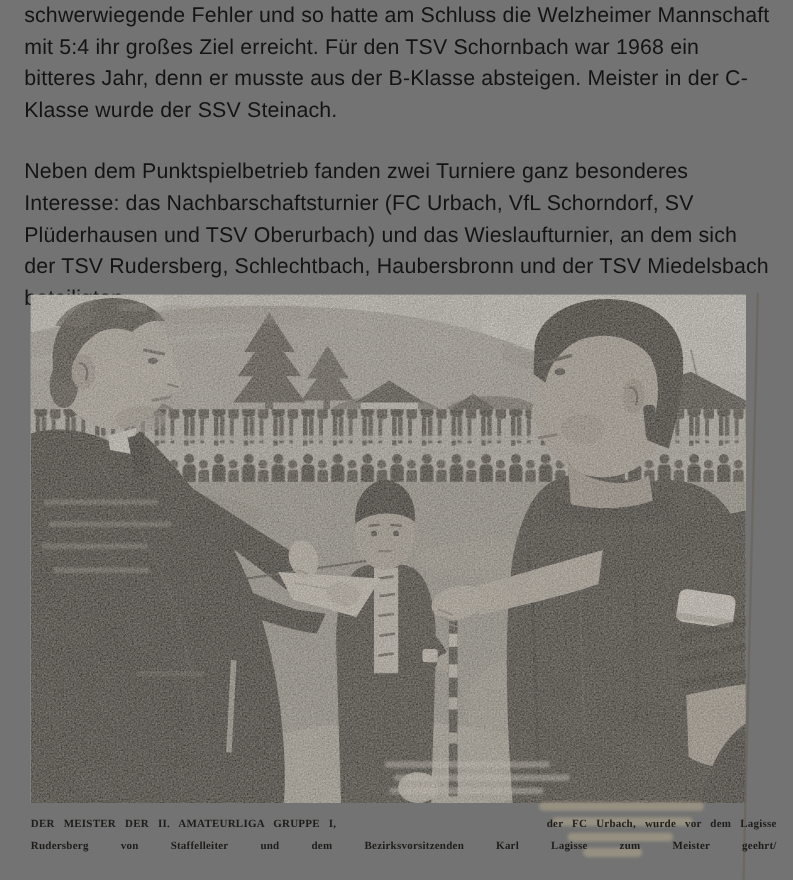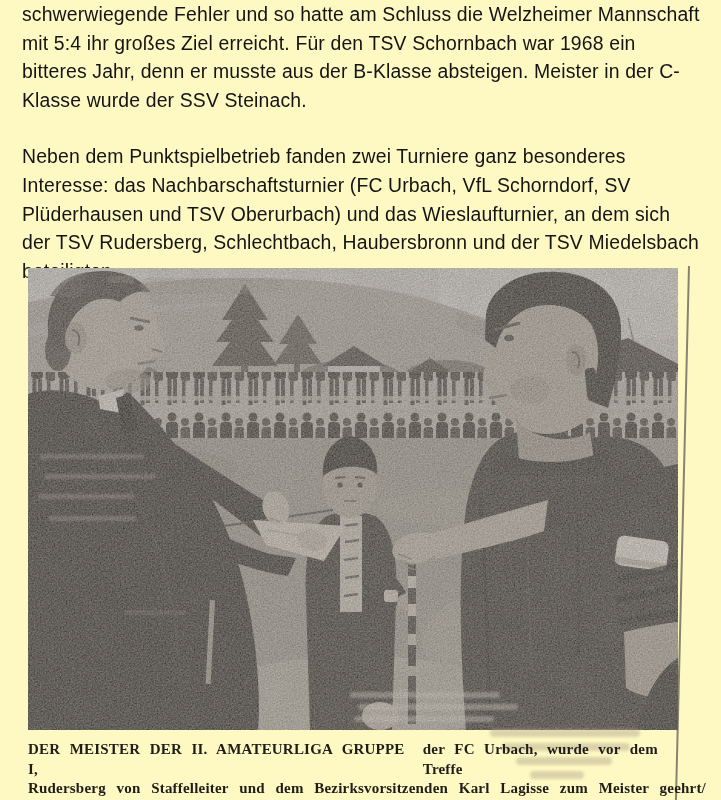--- a/index.html
+++ b/index.html
@@ -1,39 +1,39 @@
 <!DOCTYPE html>
 <html><head>
 <meta charset="utf-8">
 <style>
   html,body{margin:0;padding:0;background:#ffffff;}
   .page{
     position:relative;width:721px;height:800px;overflow:hidden;
-    background:#fef9c3;
+    background:#737373;
     font-family:"Liberation Sans",sans-serif;
     color:#141414;
   }
   .bodytext{
     position:absolute;left:22px;top:0;width:678px;
     font-size:19.4px;line-height:28.6px;letter-spacing:.15px;
   }
   .bodytext p{margin:0 0 28px 0;}
   .photo-wrap{
     position:absolute;left:28px;top:268px;width:650px;height:462px;
     background:#c9c5bf;
   }
   .photo-wrap svg{display:block;width:100%;height:100%;filter:contrast(1.03);}
   .scanline{
     position:absolute;left:688px;top:266px;width:1.6px;height:536px;
     background:#6a655d;opacity:.8;transform-origin:top left;transform:rotate(1.4deg);
   }
   .caption{
     position:absolute;left:28px;top:740px;width:678px;
     font-family:"Liberation Serif",serif;font-weight:bold;
-    font-size:15px;line-height:19.5px;color:#1f1d1a;
+    font-size:10px;line-height:19.5px;color:#1f1d1a;
     letter-spacing:.2px;
   }
   .cap-l1{display:flex;justify-content:space-between;word-spacing:5.5px;}
   .cap-l2{text-align:justify;text-align-last:justify;word-spacing:4px;}
   .ghost-print{
     position:absolute;left:482px;top:729px;width:170px;height:66px;
     filter:blur(1.4px);opacity:.5;pointer-events:none;
   }
   .ghost-print i{display:block;border-radius:4px;background:#b9ad90;}
   .g1{width:150px;height:8px;margin:0 0 6px 8px;}
@@ -286,18 +286,18 @@
   <div class="ghost-print">
     <i class="g1"></i>
       <i class="g2"></i>
       <i class="g3"></i>
       <i class="g4"></i>
   </div>
 
   <div class="caption">
     <div class="cap-l1">
       <span>DER MEISTER DER II. AMATEURLIGA GRUPPE I,</span>
-      <span>der FC Urbach, wurde vor dem Treffe</span>
+      <span>der FC Urbach, wurde vor dem Lagisse</span>
     </div>
     <div class="cap-l2">Rudersberg von Staffelleiter und dem Bezirksvorsitzenden Karl Lagisse zum Meister geehrt/</div>
   </div>
 
 </div>
 
 </body></html>

